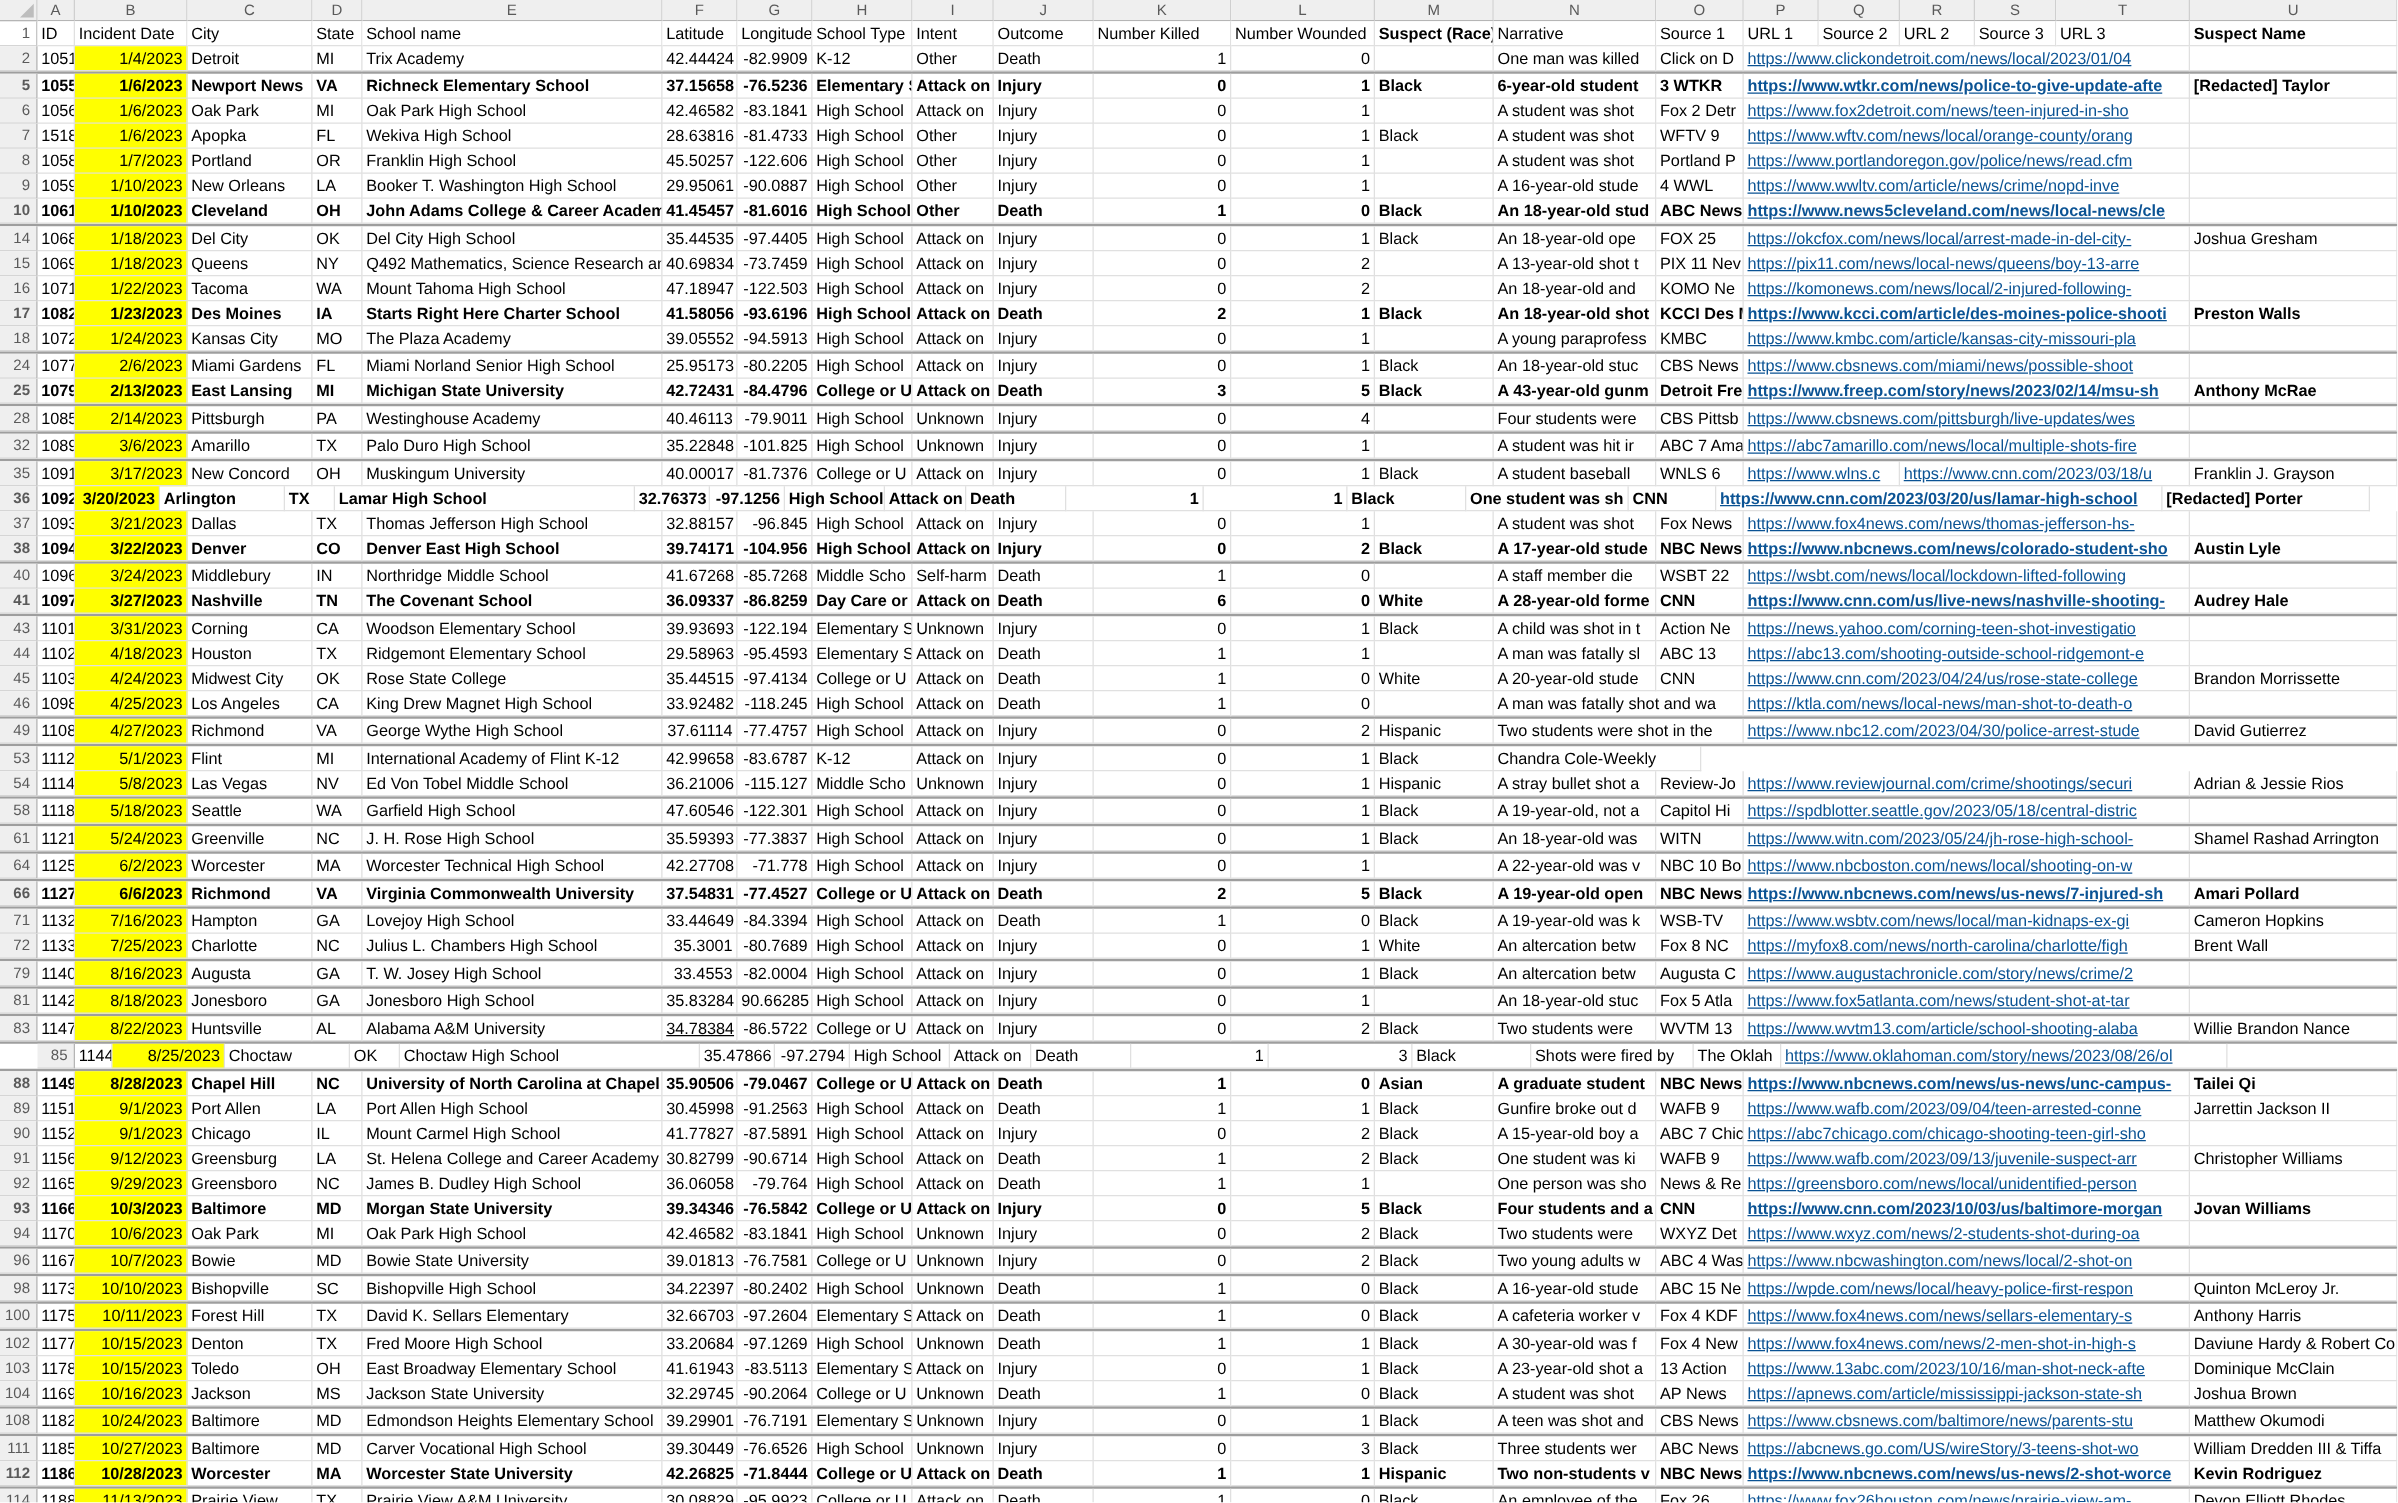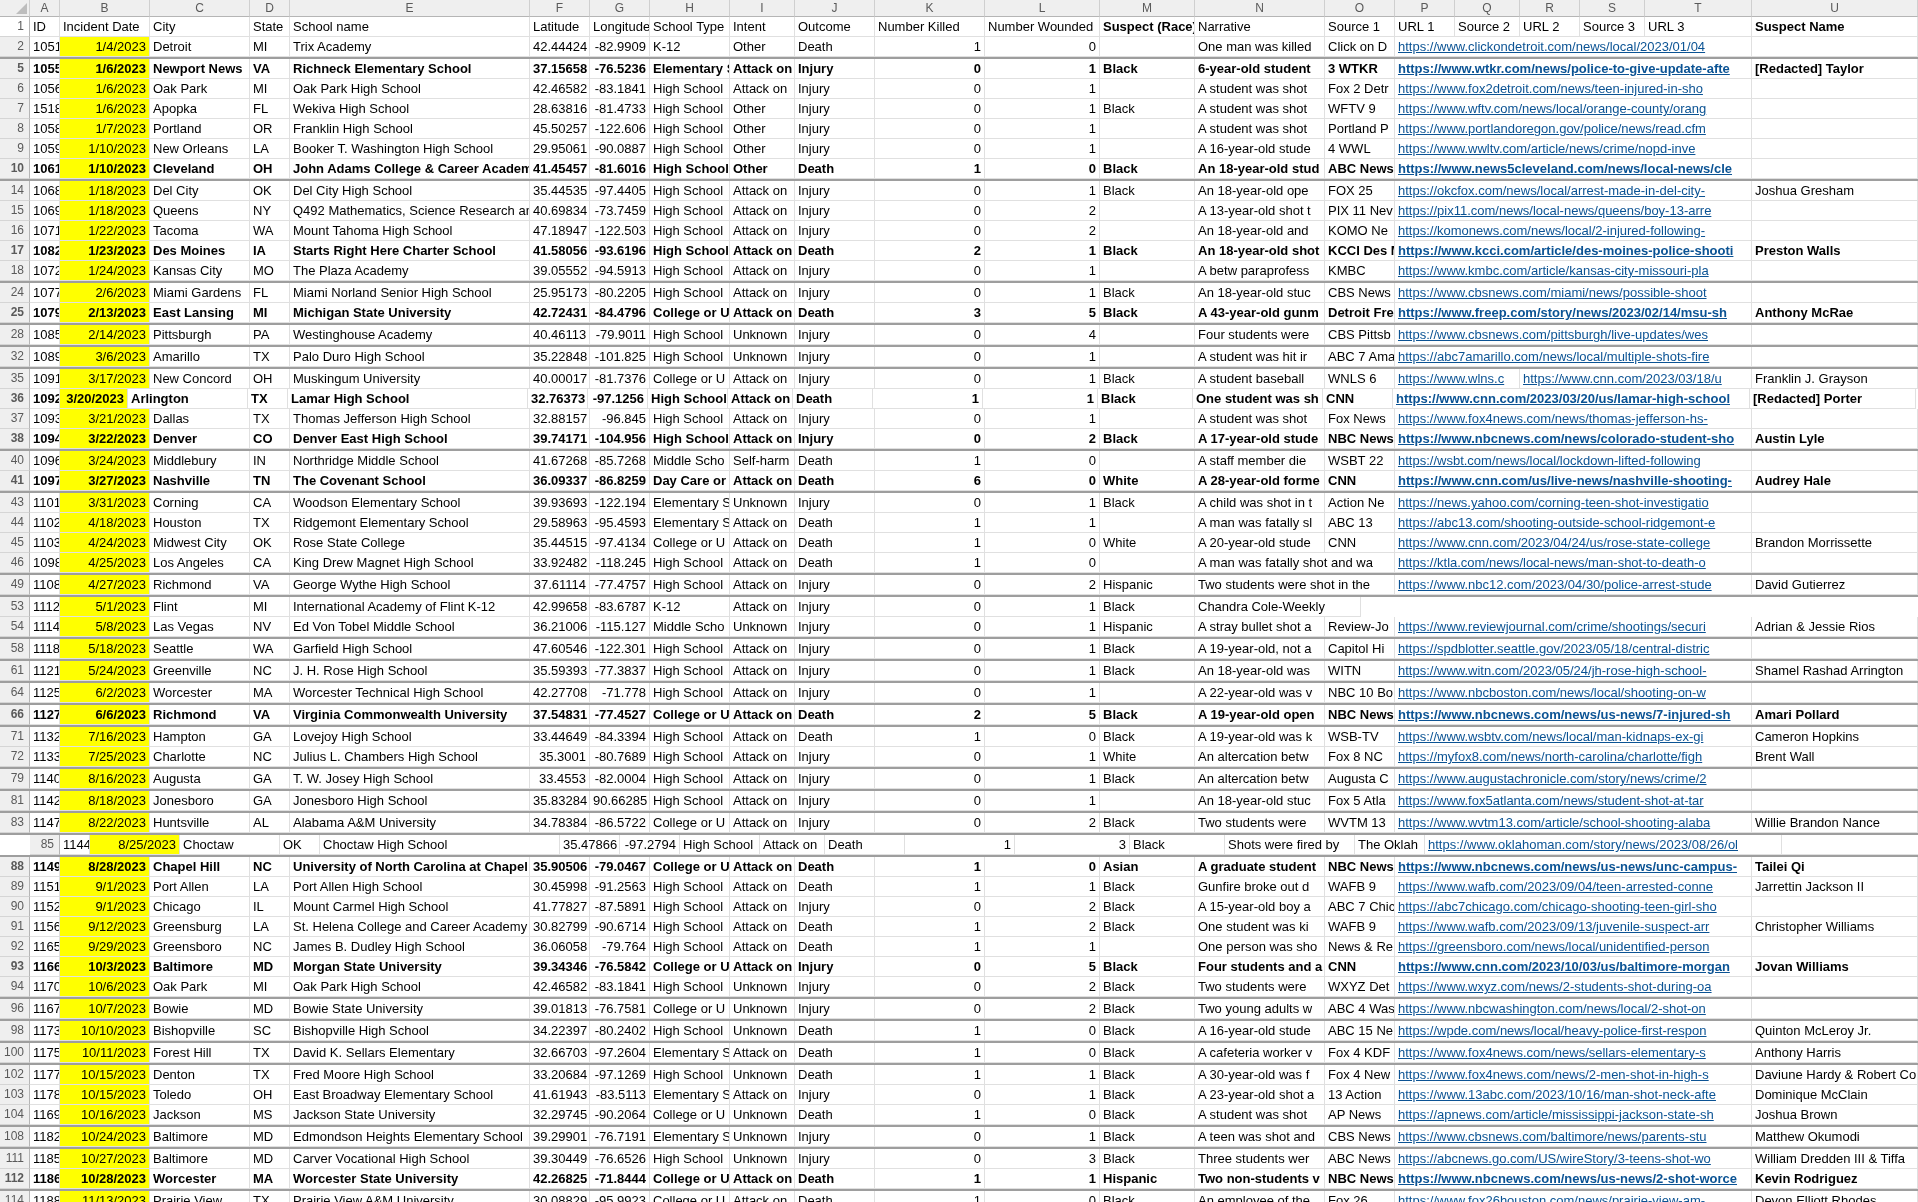--- a/index.html
+++ b/index.html
@@ -304,21 +304,21 @@
         <div class="c" style="width: 40px;">MO</div>
         <div class="c" style="width: 240px;">The Plaza Academy</div>
         <div class="c num" style="width: 60px;">39.05552</div>
         <div class="c num" style="width: 60px;">-94.5913</div>
         <div class="c" style="width: 80px;">High School</div>
         <div class="c" style="width: 65px;">Attack on</div>
         <div class="c" style="width: 80px;">Injury</div>
         <div class="c num" style="width: 110px;">0</div>
         <div class="c num" style="width: 115px;">1</div>
         <div class="c" style="width: 95px;"></div>
-        <div class="c" style="width: 130px;">A betw paraprofess</div>
+        <div class="c" style="width: 130px;">A young paraprofess</div>
         <div class="c" style="width: 70px;">KMBC</div>
         <div class="c url" style="width: 357px;">https://www.kmbc.com/article/kansas-city-missouri-pla</div>
         <div class="c" style="width: 166px;"></div>
       </div>
       <div class="r gapline">
         <div class="c gut" style="width: 30px;">24</div>
         <div class="c" style="width: 30px;">1077</div>
         <div class="c date" style="width: 90px;">2/6/2023</div>
         <div class="c" style="width: 100px;">Miami Gardens</div>
         <div class="c" style="width: 40px;">FL</div>
@@ -414,21 +414,21 @@
         <div class="c" style="width: 130px;">A student baseball</div>
         <div class="c" style="width: 70px;">WNLS 6</div>
         <div class="c url" style="width: 125px;">https://www.wlns.c</div>
         <div class="c url" style="width: 232px;">https://www.cnn.com/2023/03/18/u</div>
         <div class="c" style="width: 166px;">Franklin J. Grayson</div>
       </div>
       <div class="r b">
         <div class="c gut" style="width: 30px;">36</div>
         <div class="c" style="width: 30px;">1092</div>
         <div class="c date" style="width: 68px;">3/20/2023</div>
-        <div class="c" style="width: 120px;">Arlington</div>
+        <div class="c" style="width: 100px;">Arlington</div>
         <div class="c" style="width: 40px;">TX</div>
         <div class="c" style="width: 240px;">Lamar High School</div>
         <div class="c num" style="width: 60px;">32.76373</div>
         <div class="c num" style="width: 60px;">-97.1256</div>
         <div class="c" style="width: 80px;">High School</div>
         <div class="c" style="width: 65px;">Attack on</div>
         <div class="c" style="width: 80px;">Death</div>
         <div class="c num" style="width: 110px;">1</div>
         <div class="c num" style="width: 115px;">1</div>
         <div class="c" style="width: 95px;">Black</div>
@@ -812,21 +812,21 @@
         <div class="c url" style="width: 357px;">https://www.fox5atlanta.com/news/student-shot-at-tar</div>
         <div class="c" style="width: 166px;"></div>
       </div>
       <div class="r gapline">
         <div class="c gut" style="width: 30px;">83</div>
         <div class="c" style="width: 30px;">1147</div>
         <div class="c date" style="width: 90px;">8/22/2023</div>
         <div class="c" style="width: 100px;">Huntsville</div>
         <div class="c" style="width: 40px;">AL</div>
         <div class="c" style="width: 240px;">Alabama A&amp;M University</div>
-        <div class="c num" style="width: 60px;">34.78384</div>
+        <div class="c num" style="width: 60px; text-decoration: underline;">34.78384</div>
         <div class="c num" style="width: 60px;">-86.5722</div>
         <div class="c" style="width: 80px;">College or U</div>
         <div class="c" style="width: 65px;">Attack on</div>
         <div class="c" style="width: 80px;">Injury</div>
         <div class="c num" style="width: 110px;">0</div>
         <div class="c num" style="width: 115px;">2</div>
         <div class="c" style="width: 95px;">Black</div>
         <div class="c" style="width: 130px;">Two students were</div>
         <div class="c" style="width: 70px;">WVTM 13</div>
         <div class="c url" style="width: 357px;">https://www.wvtm13.com/article/school-shooting-alaba</div>

